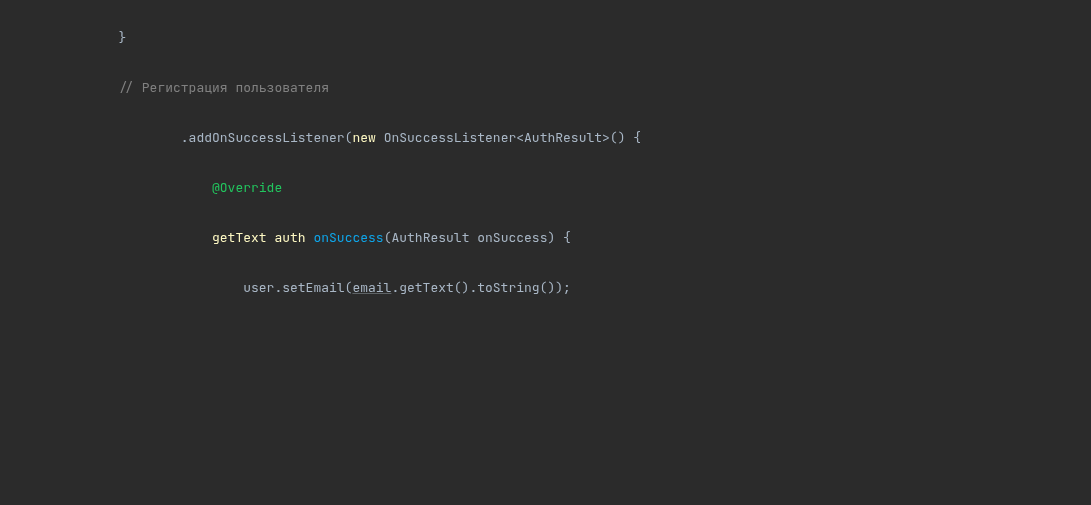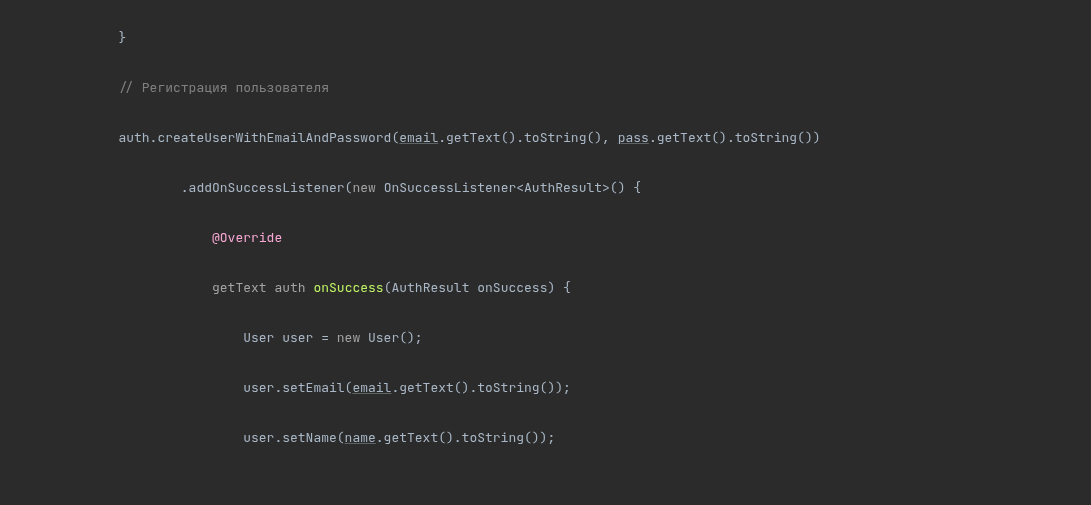--- a/index.html
+++ b/index.html
@@ -18,39 +18,36 @@
     padding: 0;
     white-space: pre;
     position: relative;
   }
   .line {
     display: block;
     padding-left: 56px;
     height: 25px;
   }
   .cm   { color: #808080; margin-top: 37px; }     
-  .kw   { color: #a3a3a3; }     
+  .kw   { color: #fef9c3; }     
   .id   { color: #a9b7c6; }     
-  .fn   { color: #bef264; }     
-  .ann  { color: #f9a8d4; }     
+  .fn   { color: #0ea5e9; }     
+  .ann  { color: #22c55e; }     
   .ul   { text-decoration: underline; text-decoration-color: #5e6366; }
 </style>
 </head>
 <body>
 
 <div class="editor">
 <span class="line">        <span class="id">}</span></span>
 <span class="line">        <span class="cm">// Регистрация пользователя</span></span>
-<span class="line">        <span class="id">auth</span><span class="id">.</span><span class="id">createUserWithEmailAndPassword</span><span class="id">(</span><span class="id ul">email</span><span class="id">.getText().toString(), </span><span class="id ul">pass</span><span class="id">.getText().toString())</span></span>
 <span class="line">        <span class="id">        .</span><span class="id">addOnSuccessListener(</span><span class="kw">new</span><span class="id"> </span><span class="id">OnSuccessListener&lt;AuthResult&gt;() {</span></span>
 <span class="line">                    <span class="ann">@Override</span></span>
 <span class="line">                    <span class="kw">getText</span> <span class="kw">auth</span> <span class="fn">onSuccess</span><span class="id">(AuthResult onSuccess) {</span></span>
-<span class="line">                        <span class="id">User user = </span><span class="kw">new</span><span class="id"> User();</span></span>
 <span class="line">                        <span class="id">user.setEmail(</span><span class="id ul">email</span><span class="id">.getText().toString());</span></span>
-<span class="line">                        <span class="id">user.setName(</span><span class="id ul">name</span><span class="id">.getText().toString());</span></span>
 
 
 
 
 
 
 
 
 
 

